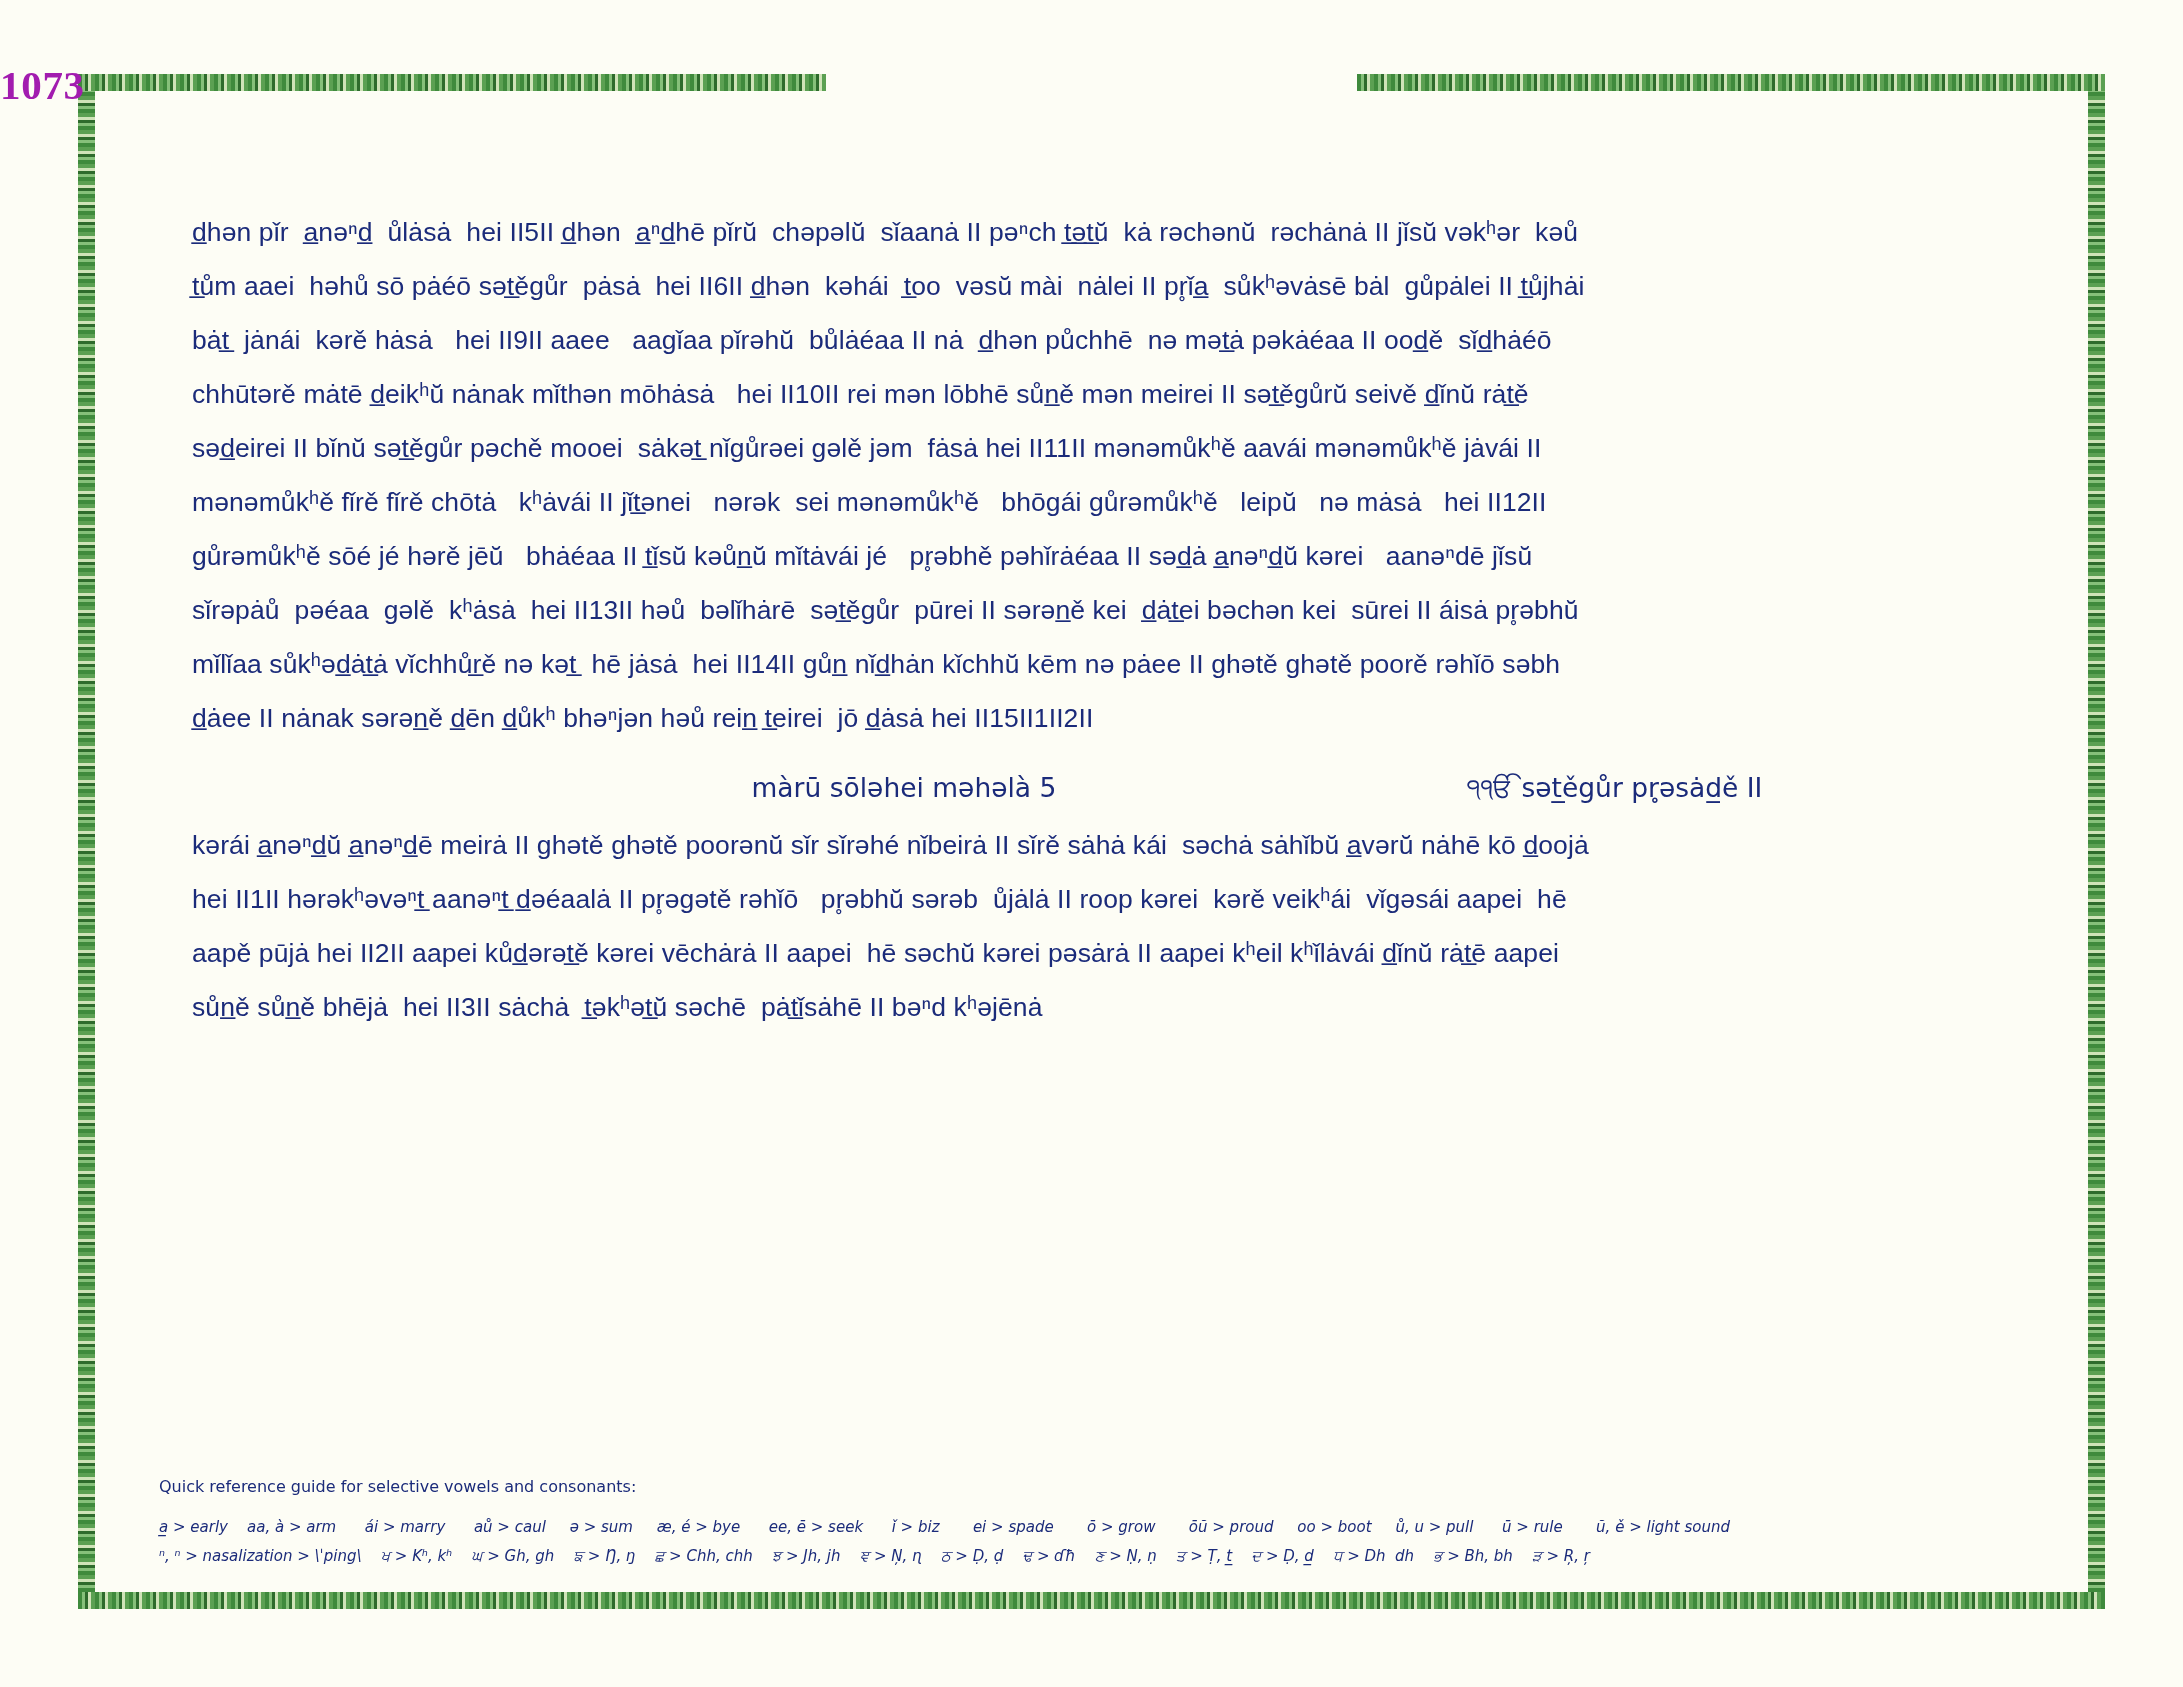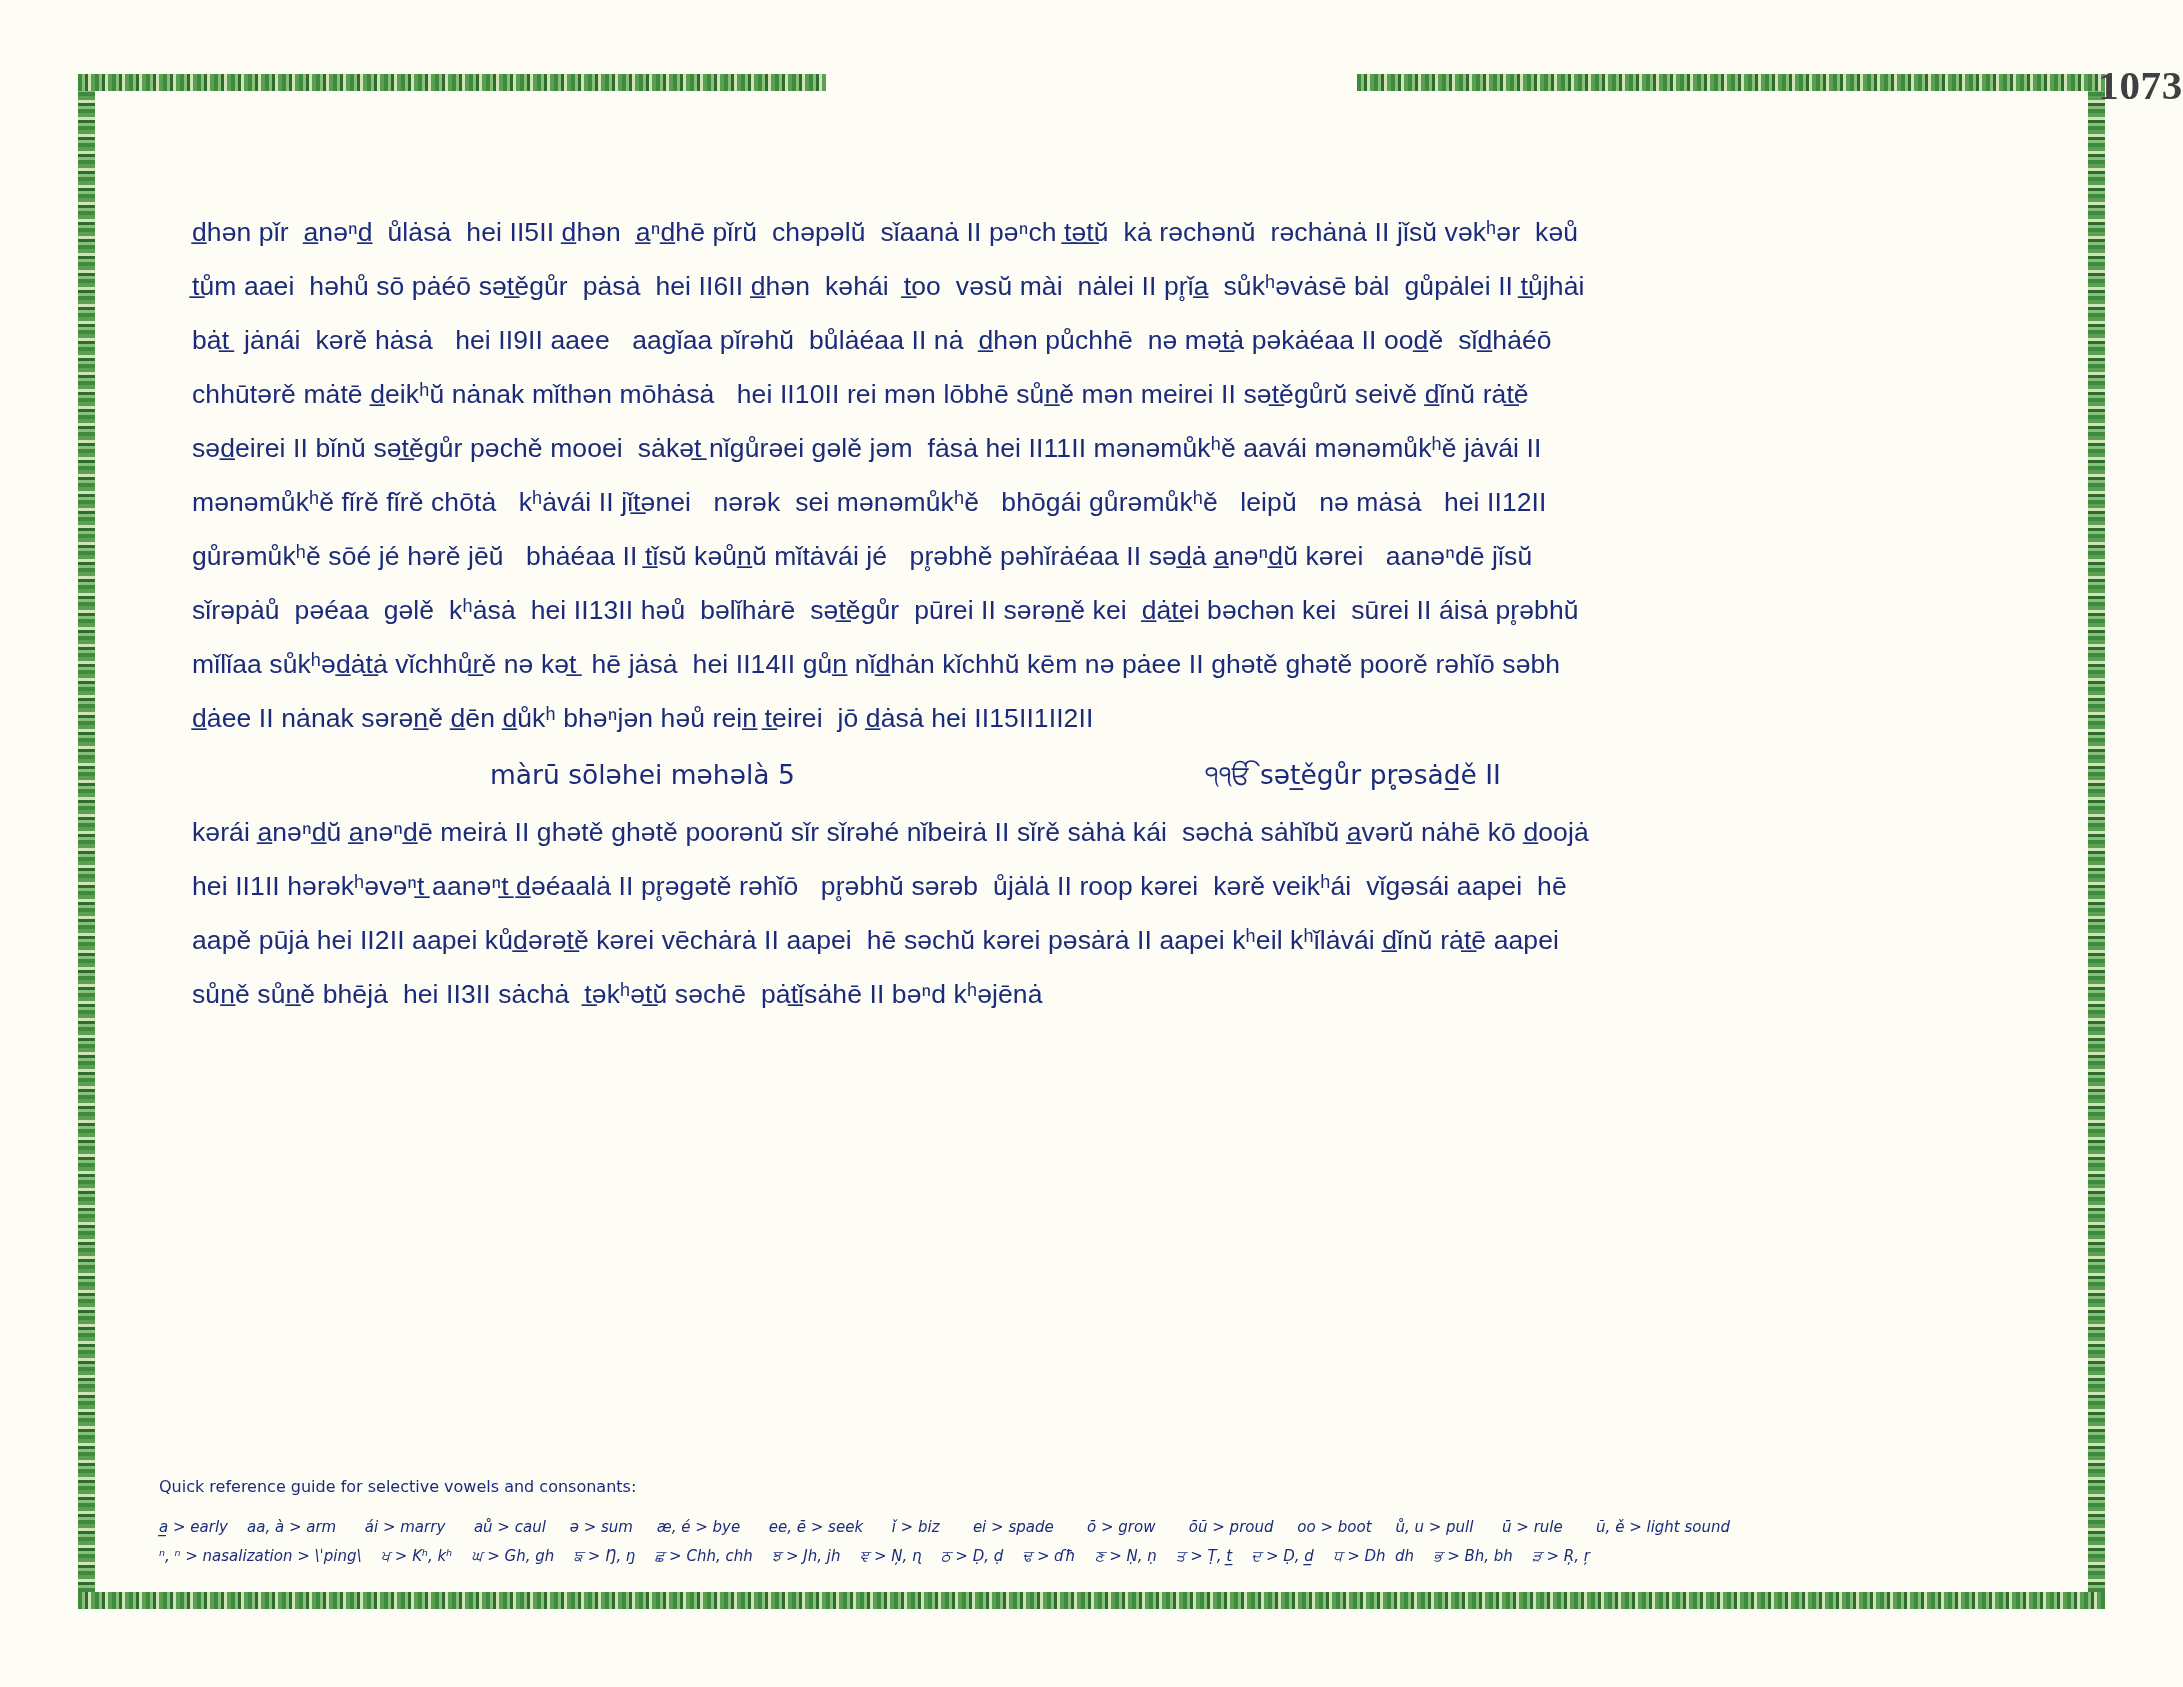--- a/index.html
+++ b/index.html
@@ -59,25 +59,25 @@
   .band-right  { right: 78px; top: 74px;  bottom: 78px; }
   .band-top-l  { left: 78px;  top: 74px;  width: 748px; }
   .band-top-r  { right: 78px; top: 74px;  width: 748px; }
   .band-bottom { left: 78px;  right: 78px; bottom: 78px; }
 
   .page-number {
     position: absolute;
     top: 61px;
     left: 0;
     right: 0;
-    text-align: right;
+    text-align: left;
     font-family: "Liberation Serif", serif;
     font-size: 41px;
     font-weight: bold;
-    color: #404040;
+    color: #a21caf;
     letter-spacing: 0.7px;
   }
 
   
   .content {
     position: absolute;
     left: 192px;
     right: 159px;
     top: 205px;
   }
@@ -86,22 +86,22 @@
     font-size: 26.5px;
     line-height: 54px;
     color: #1b2b7a;
     white-space: pre-wrap;
     font-family: Liberation Sans, sans-serif;
     letter-spacing: 0.1px;
   }
 
   .centerline {
     display: flex;
-    justify-content: flex-start;
-    margin-top: 7px;
+    justify-content: center;
+    margin-top: 20px;
     margin-bottom: 6.6px;
     font-size: 26.5px;
     line-height: 46px;
     color: #1b2b7a;
   }
   .centerline .left-part {
     margin-left: 298px;
   }
   .centerline .right-part {
     margin-left: 410px;

